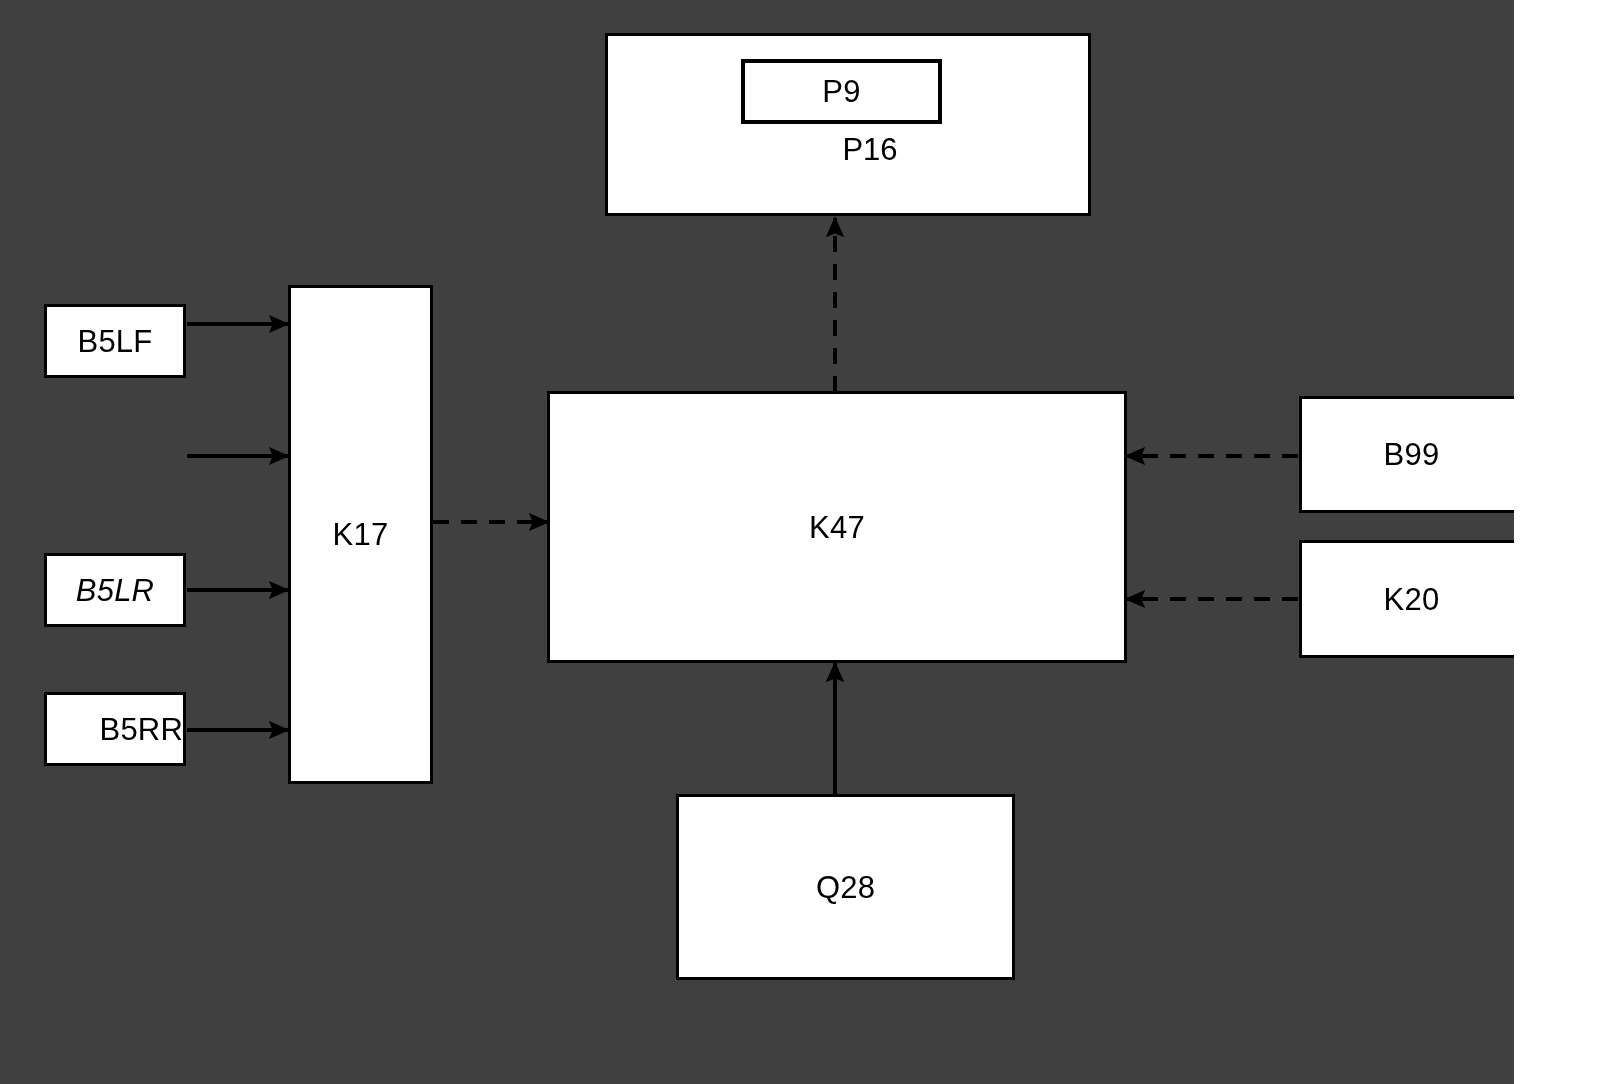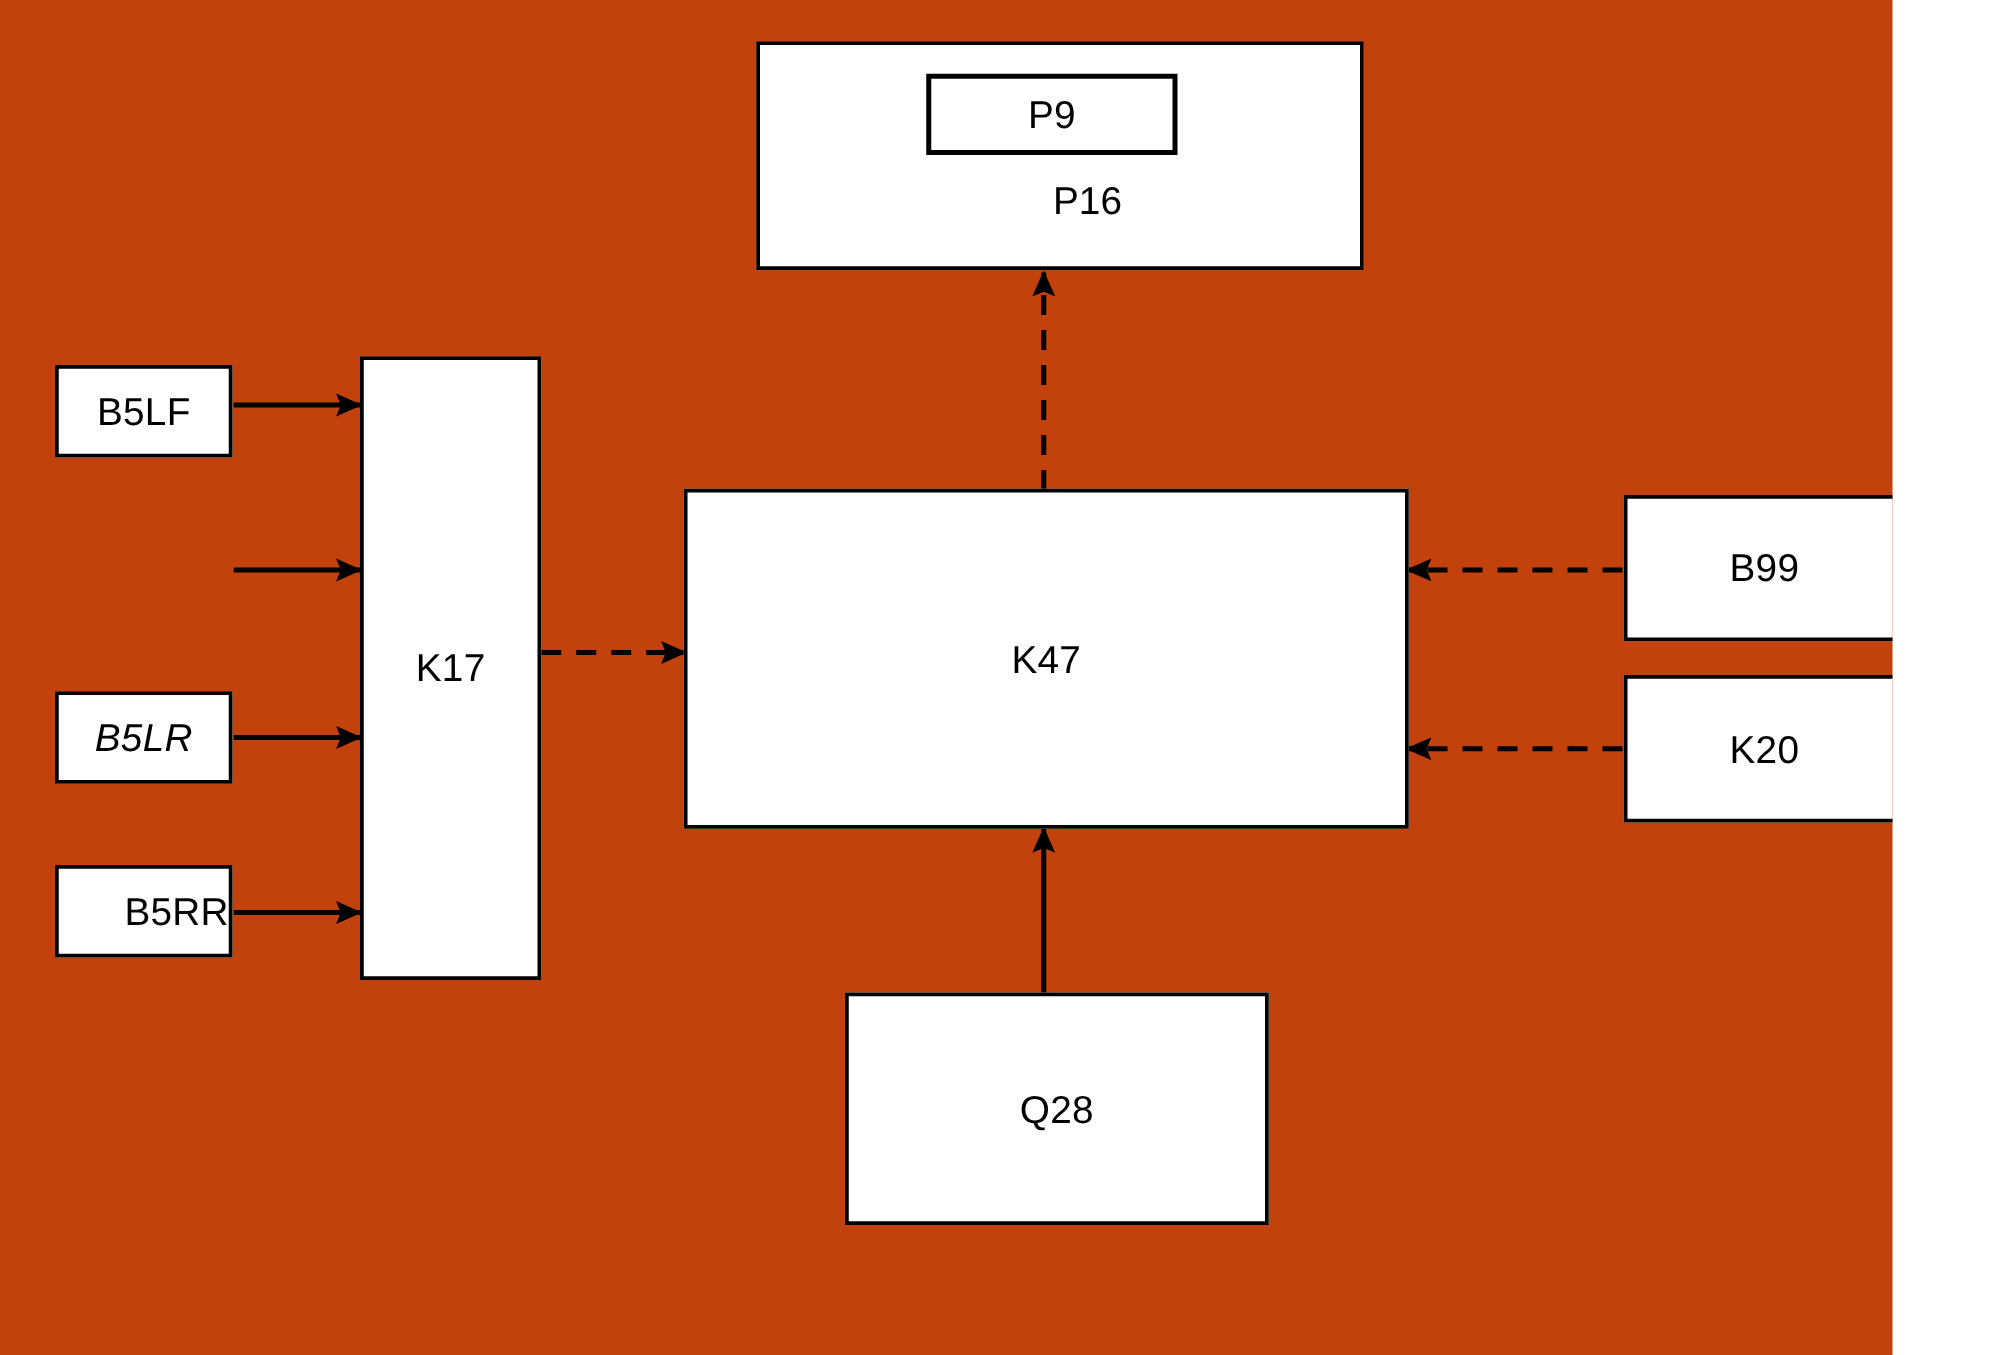--- a/index.html
+++ b/index.html
@@ -8,21 +8,21 @@
     padding: 0;
     background: #ffffff;
   }
   body {
     font-family: "Liberation Sans", sans-serif;
   }
   #diagram-root {
     position: relative;
     width: 1514px;
     height: 1084px;
-    background: #c2410c;
+    background: #404040;
     overflow: hidden;
   }
   #edge-layer {
     position: absolute;
     left: 0;
     top: 0;
     width: 1600px;
     height: 1084px;
     pointer-events: none;
   }
@@ -92,24 +92,24 @@
 
     <line x1="1298" y1="599" x2="1126" y2="599" stroke="#000000" stroke-width="4" stroke-dasharray="16 12" marker-end="url(#arrow-end)"></line>
 
     <line x1="835" y1="663" x2="835" y2="843" stroke="#000000" stroke-width="4" marker-start="url(#arrow-start)" marker-end="url(#arrow-end)"></line>
   </svg>
 
   <div class="node container" style="left:605px; top:33px; width:486px; height:183px;">
     <div class="node inner" style="position:absolute; left:133px; top:23px; width:201px; height:65px; display:flex;">
       <span class="node-label">P9</span>
     </div>
-    <div class="container-label" style="top:107px;padding-left:44px;">P16</div>
+    <div class="container-label" style="top:96px;padding-left:44px;">P16</div>
   </div>
 
-  <div class="node" style="left:44px; top:292px; width:142px; height:74px;">
+  <div class="node" style="left:44px; top:304px; width:142px; height:74px;">
     <span class="node-label">B5LF</span>
   </div>
 
 
   <div class="node" style="left:44px; top:553px; width:142px; height:74px;font-style:italic;">
     <span class="node-label">B5LR</span>
   </div>
 
   <div class="node" style="left:44px; top:692px; width:142px; height:74px;justify-content:flex-end;">
     <span class="node-label">B5RR</span>

